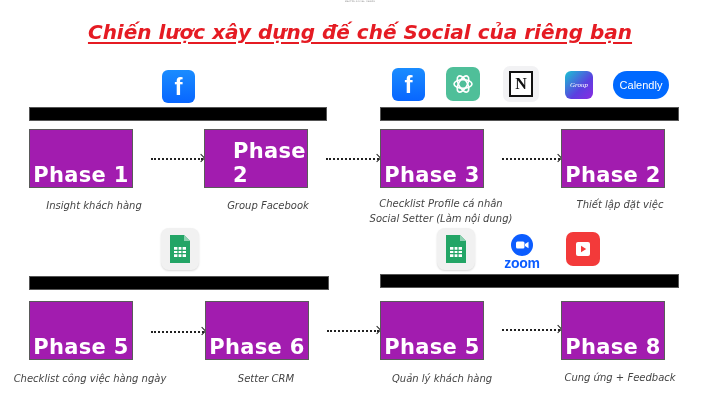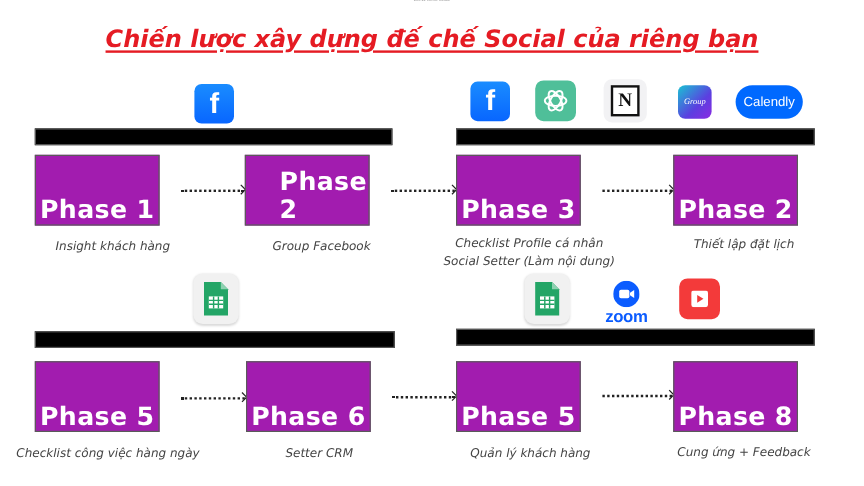--- a/index.html
+++ b/index.html
@@ -74,21 +74,21 @@
   </div>
 <div class="arrow" style="left:502px;top:158px;width:58px;"></div>
 <div class="box" style="left:561px;top:129px;">
     <span>Phase 2</span>
   </div>
 
 <div class="cap" style="left:14px;top:198px;width:160px;">Insight khách hàng</div>
 <div class="cap" style="left:188px;top:198px;width:160px;">Group Facebook</div>
 <div class="cap" style="left:356px;top:196px;width:170px;">Checklist Profile cá nhân</div>
 <div class="cap" style="left:356px;top:211px;width:170px;">Social Setter (Làm nội dung)</div>
-<div class="cap" style="left:540px;top:197px;width:160px;">Thiết lập đặt lịch</div>
+<div class="cap" style="left:540px;top:197px;width:160px;">Thiết lập đặt việc</div>
 
 <div class="icon sheets" style="left:161px;top:228px;">
   <svg width="24" height="32" viewBox="0 0 24 32">
     <path d="M2 2h14l6 6v22H2z" fill="#23a566"></path>
     <path d="M16 2v6h6z" fill="#8ed1b1"></path>
     <rect x="6" y="14" width="12" height="10" fill="#fff"></rect>
     <path d="M6 17.3h12M6 20.6h12M10 14v10M14 14v10" stroke="#23a566" stroke-width="1.2"></path>
   </svg>
 </div>
 

